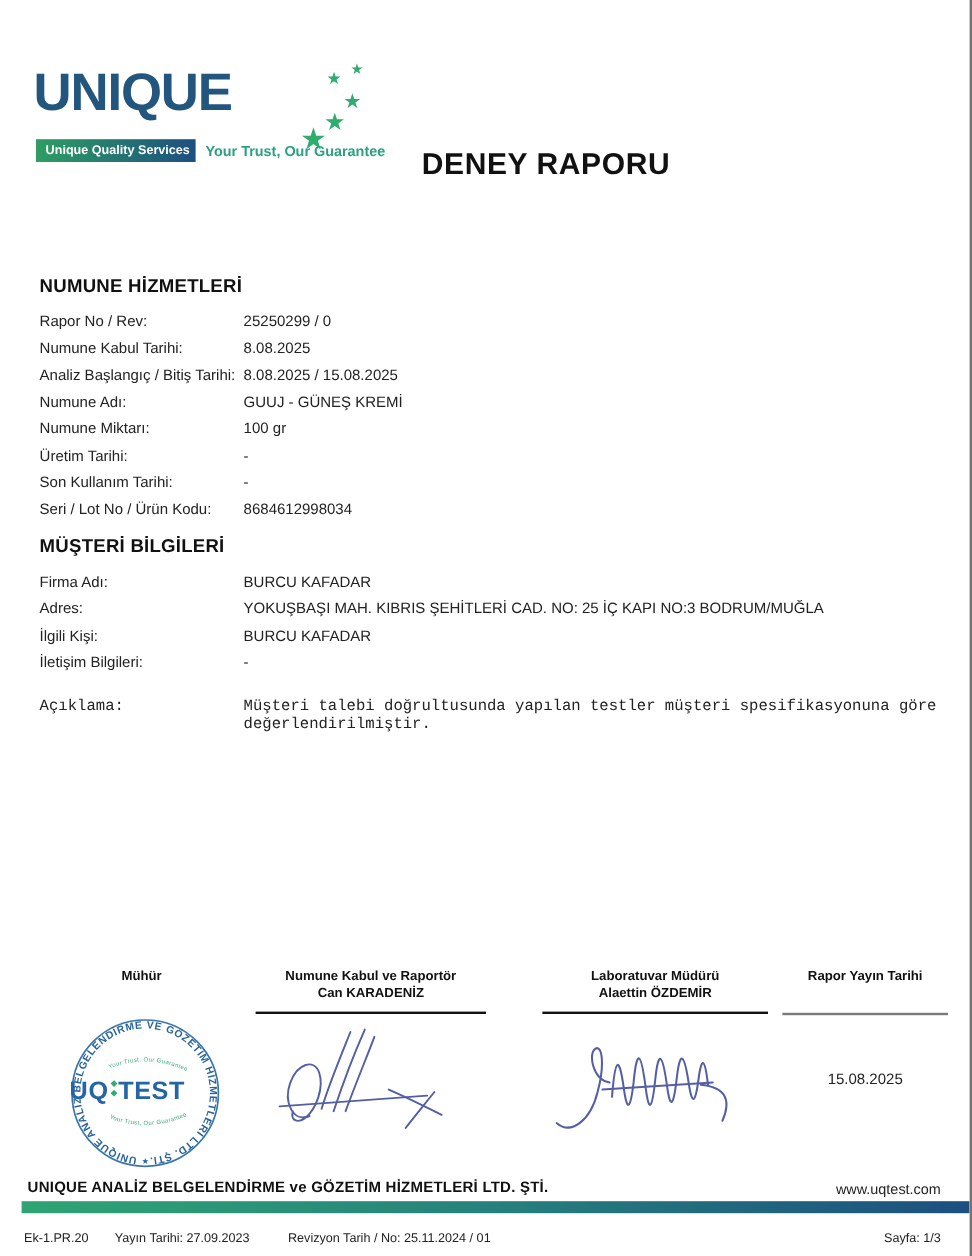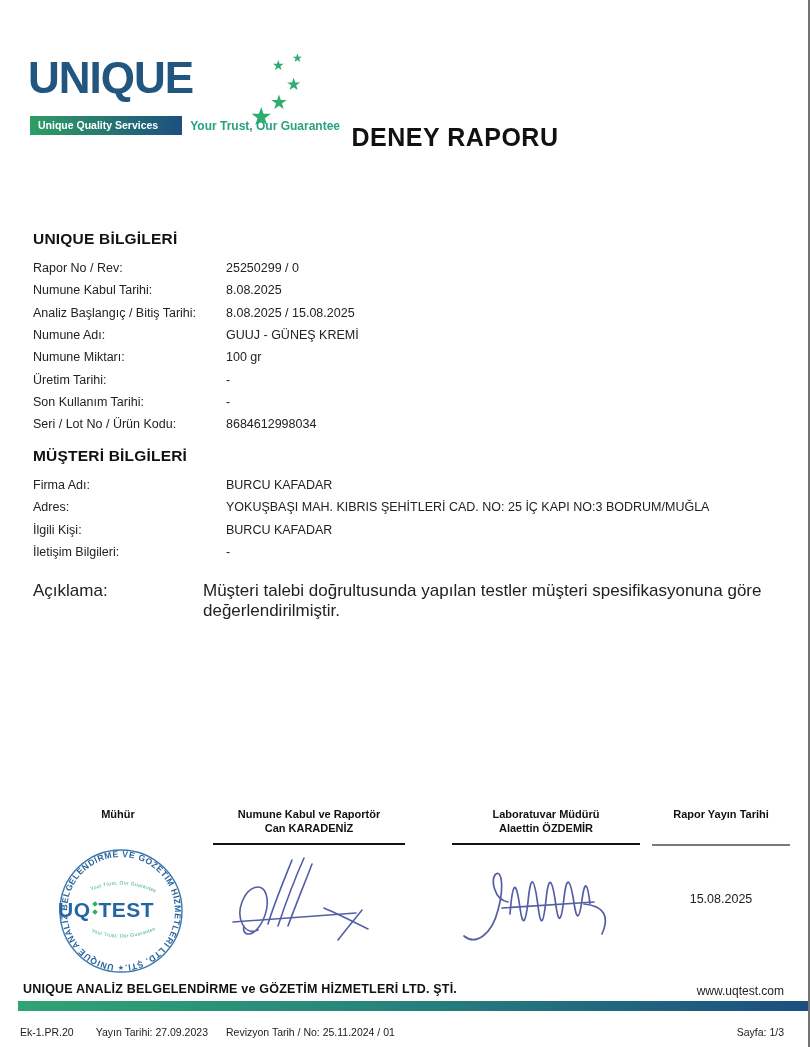--- a/index.html
+++ b/index.html
@@ -17,37 +17,37 @@
   .logo-stars{position:absolute;left:218px;top:-6px;width:80px;height:80px;}
   .lstar{position:absolute;color:#2ead6e;line-height:1;}
   .lstar.s1{left:46px;top:0;font-size:12px;}
   .lstar.s2{left:26px;top:6px;font-size:14px;}
   .lstar.s3{left:40px;top:24px;font-size:17px;}
   .lstar.s4{left:24px;top:40px;font-size:20px;}
   .lstar.s5{left:4px;top:52px;font-size:25px;}
   .logo-sub{position:absolute;left:2px;top:58px;width:300px;display:flex;align-items:center;}
   .badge{
     background:linear-gradient(90deg,#2e9e63,#1d4f80);color:#fff;
-    font-size:10.5px;font-weight:bold;padding:3px 24px 4px 8px;white-space:nowrap;
+    font-size:10.5px;font-weight:bold;padding:3px 5px 4px 8px;white-space:nowrap;
   }
   .tagline{color:#2aa181;font-size:12px;font-weight:bold;margin-left:8px;white-space:nowrap;}
   
   .report-title{
     position:absolute;left:300px;top:123px;width:310px;text-align:center;
     font-size:25px;font-weight:bold;color:#111;letter-spacing:.5px;
   }
   
   .section{position:absolute;left:33px;right:25px;}
   .sec-sample{top:230px;}
   .sec-customer{top:447px;}
   .sec-head{font-size:15.5px;font-weight:bold;color:#111;margin:0 0 9px 0;letter-spacing:.2px;}
-  .row{display:flex;height:22.3px;align-items:center;font-size:12.5px;color:#222;gap:23px;}
+  .row{display:flex;height:22.3px;align-items:center;font-size:12.5px;color:#222;}
   .row .lbl{width:170px;flex:none;}
   .row .val{flex:1;}
-  .note-row{position:absolute;left:33px;right:25px;top:581px;display:flex;font-size:17px;color:#222;}
+  .note-row{position:absolute;left:33px;right:25px;top:581px;display:flex;font-size:13px;color:#222;font-family:Liberation Mono, monospace;}
   .note-row .lbl{width:170px;flex:none;}
   
   .sig-title{font-size:11px;font-weight:bold;color:#111;text-align:center;line-height:1.25;}
   .col1{position:absolute;left:58px;top:808px;width:120px;}
   .col2{position:absolute;left:213px;top:808px;width:192px;}
   .col3{position:absolute;left:452px;top:808px;width:188px;}
   .col4{position:absolute;left:652px;top:808px;width:138px;}
   .sig-line{border-bottom:2.5px solid #111;margin-top:7px;}
   .sig-line.gray{border-bottom:2.5px solid #7a7a7a;margin-top:22px;}
   .stamp{position:absolute;left:58px;top:848px;width:126px;height:126px;}
@@ -64,21 +64,21 @@
   }
   .stamp-dots::before{top:1px;}
   .stamp-dots::after{top:9px;}
   
   .f-company{position:absolute;left:23px;top:982px;font-size:12.5px;font-weight:bold;color:#111;letter-spacing:.2px;}
   .f-web{position:absolute;right:24px;top:984px;font-size:12px;color:#222;}
   .f-bar{position:absolute;left:18px;right:0;top:1001px;height:10px;
     background:linear-gradient(90deg,#2fa474 0%,#27857c 45%,#1c4f80 100%);}
   .f-meta{position:absolute;left:20px;right:24px;top:1026px;font-size:10.5px;color:#222;display:flex;}
   .f-meta .gap1{margin-left:22px;}
-  .f-meta .gap2{margin-left:18px;}
+  .f-meta .gap2{margin-left:32px;}
   .f-meta .spacer{flex:1;}
 </style>
 </head>
 <body>
 
 <div class="page">
 
   <div class="logo">
     <div class="wordmark">UNIQUE</div>
     <div class="logo-stars">
@@ -90,21 +90,21 @@
     </div>
     <div class="logo-sub">
       <span class="badge">Unique Quality Services</span>
       <span class="tagline">Your Trust, Our Guarantee</span>
     </div>
   </div>
 
   <div class="report-title">DENEY RAPORU</div>
 
   <div class="section sec-sample">
-    <div class="sec-head">UNIQUE BİLGİLERİ</div>
+    <div class="sec-head">NUMUNE HİZMETLERİ</div>
     <div class="row">
       <span class="lbl">Rapor No / Rev:</span>
       <span class="val">25250299 / 0</span>
     </div>
     <div class="row">
       <span class="lbl">Numune Kabul Tarihi:</span>
       <span class="val">8.08.2025</span>
     </div>
     <div class="row">
       <span class="lbl">Analiz Başlangıç / Bitiş Tarihi:</span>

